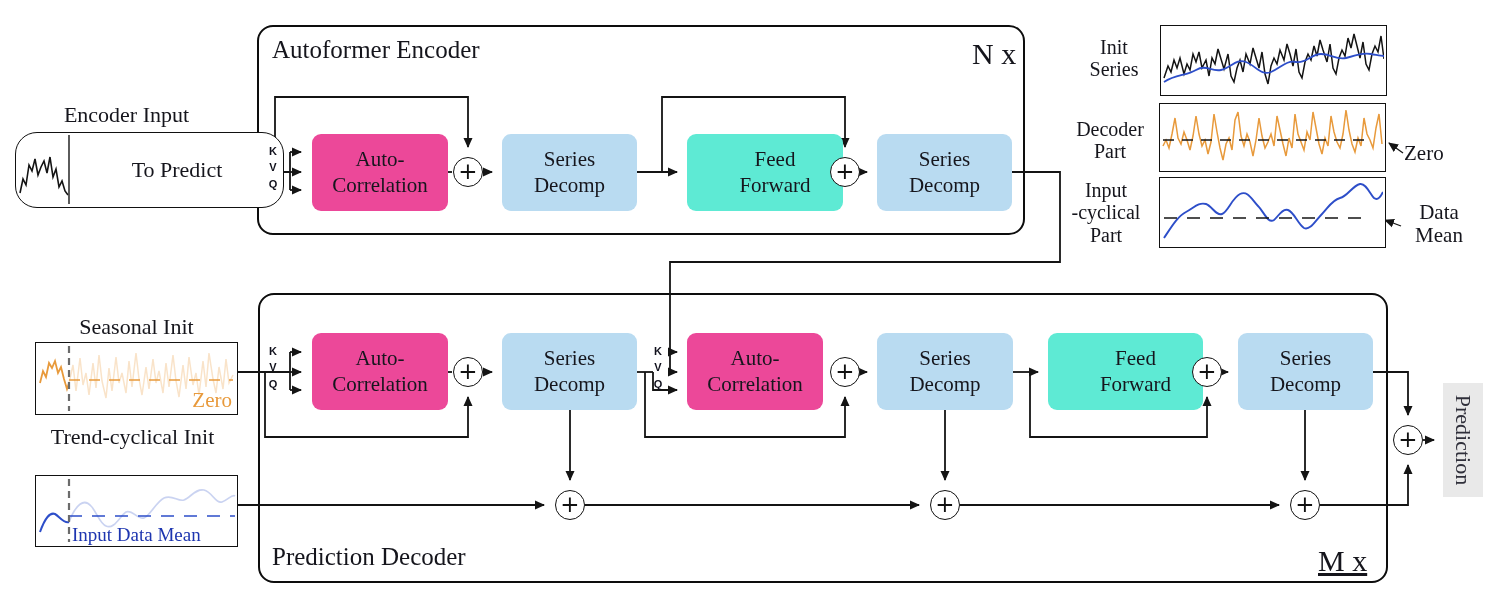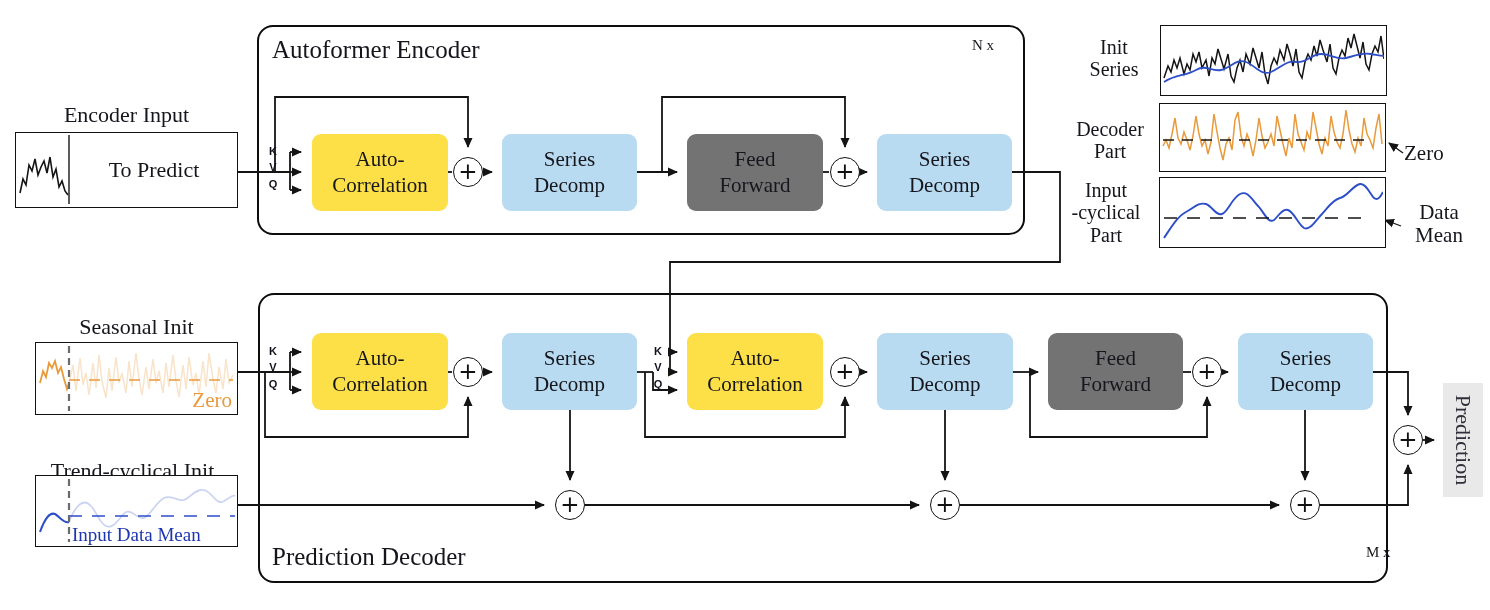--- a/index.html
+++ b/index.html
@@ -4,28 +4,28 @@
 <style>
   html,body{margin:0;padding:0;}
   body{width:1490px;height:610px;position:relative;background:#ffffff;overflow:hidden;
        font-family:"Liberation Serif",serif;color:#15151c;}
   svg{display:block;}
   #wires{position:absolute;left:0;top:0;z-index:1;}
   .outer{position:absolute;border:2.6px solid #0d0d0d;border-radius:16px;background:transparent;z-index:0;box-sizing:border-box;}
   .block{position:absolute;border-radius:9px;display:flex;flex-direction:column;align-items:center;justify-content:center;
          font-size:21px;line-height:1.22;text-align:center;color:#16161d;z-index:2;}
   .block span{display:block;}
-  .green{background:#fde047;}
+  .green{background:#ec4899;}
   .blue{background:#b9dbf1;}
-  .pink{background:#737373;}
+  .pink{background:#5eead4;padding-left:20px;}
   .plus{position:absolute;width:30px;height:30px;box-sizing:border-box;border:1.7px solid #111;border-radius:50%;
         background:#fff;display:flex;align-items:center;justify-content:center;font-size:23px;line-height:1;
         font-family:"DejaVu Sans",sans-serif;color:#111;z-index:3;padding-bottom:1px;}
   .title{position:absolute;font-size:25px;color:#15151c;z-index:2;white-space:nowrap;}
-  .repeat{position:absolute;font-size:15px;color:#15151c;z-index:2;white-space:nowrap;}
+  .repeat{position:absolute;font-size:30px;color:#15151c;z-index:2;white-space:nowrap;}
   .kvq{position:absolute;font-family:"Liberation Sans",sans-serif;font-weight:bold;font-size:11px;color:#10101c;
        width:14px;text-align:center;z-index:2;line-height:1;}
   .plotbox{position:absolute;border:1.8px solid #111;background:#fff;box-sizing:border-box;z-index:2;}
   .plotlabel{position:absolute;font-size:20px;text-align:center;line-height:1.12;color:#15151c;z-index:2;}
   .plotlabel span{display:block;}
   .caption{position:absolute;font-size:22px;text-align:center;color:#15151c;z-index:2;white-space:nowrap;}
   .ann{position:absolute;font-size:21px;color:#15151c;z-index:2;line-height:1.1;text-align:center;}
   .ann span{display:block;}
   .topredict{position:absolute;left:55px;top:0;right:0;bottom:0;display:flex;align-items:center;justify-content:center;
              font-size:22px;color:#15151c;}
@@ -96,21 +96,21 @@
     <path d="M1423,440 H1434" marker-end="url(#ah)"></path>
   </g>
 
   <g stroke="#141414" stroke-width="1.3" fill="none">
     <path d="M1403,153 L1389,143" marker-end="url(#ah)"></path>
     <path d="M1401,226 L1385,220" marker-end="url(#ah)"></path>
   </g>
 </svg>
 
 <div class="caption" style="left:15px;top:102px;width:223px;text-align:center;">Encoder Input</div>
-<div class="plotbox" style="left:15px;top:132px;width:223px;height:76px;">
+<div class="plotbox" style="left:15px;top:132px;width:269px;height:76px;border-radius:22px;">
   <svg width="220" height="73">
     <path d="M4,60 L7,46 L10,52 L13,32 L16,38 L19,26 L22,42 L25,34 L28,28 L31,40 L34,24 L37,44 L40,36 L43,54 L46,48 L49,58 L52,62" stroke="#141414" stroke-width="1.6" fill="none"></path>
     <line x1="53" y1="2" x2="53" y2="71" stroke="#333" stroke-width="1.6"></line>
   </svg>
   <div class="topredict">To Predict</div>
 </div>
 
 <div class="outer" style="left:257px;top:25px;width:768px;height:210px;"></div>
 <div class="title" style="left:272px;top:36px;">Autoformer Encoder</div>
 <div class="repeat" style="left:972px;top:37px;">N x</div>
@@ -182,34 +182,34 @@
 <div class="plotbox" style="left:35px;top:342px;width:203px;height:73px;">
   <svg width="200" height="70">
     <path d="M33,40 L37,22 L40,48 L44,15 L47,42 L50,30 L53,52 L57,20 L60,45 L63,12 L66,38 L70,55 L73,25 L76,48 L80,14 L83,40 L86,30 L90,50 L93,18 L96,44 L100,10 L103,36 L106,52 L110,24 L113,46 L117,16 L120,40 L123,28 L127,50 L130,20 L133,44 L137,12 L140,38 L143,54 L147,22 L150,46 L153,14 L157,42 L160,30 L163,52 L167,18 L170,44 L173,10 L177,36 L180,50 L183,24 L187,46 L190,16 L193,40 L197,32" stroke="#e89a3c" stroke-width="1.5" fill="none" opacity="0.28"></path>
     <path d="M4,40 L7,28 L10,34 L13,20 L16,25 L19,18 L22,30 L25,24 L28,36 L31,46 L33,40" stroke="#e89a3c" stroke-width="1.8" fill="none"></path>
     <path d="M33,37 H197" stroke="#e89a3c" stroke-width="1.7" stroke-dasharray="11 9" fill="none"></path>
     <path d="M33,3 V68" stroke="#6b6b6b" stroke-width="2.2" stroke-dasharray="7 5" fill="none"></path>
   </svg>
   <div class="zero-orange">Zero</div>
 </div>
 
-<div class="caption" style="left:20px;top:458px;width:225px;">Trend-cyclical Init</div>
+<div class="caption" style="left:20px;top:424px;width:225px;">Trend-cyclical Init</div>
 <div class="plotbox" style="left:35px;top:475px;width:203px;height:72px;">
   <svg width="200" height="69">
     <path d="M33,46 C40,28 48,22 55,30 C60,35 64,48 70,50 C78,54 84,40 90,36 C96,33 102,44 108,42 C114,40 120,26 128,22 C136,18 142,26 148,24 C154,22 160,12 168,14 C176,16 180,28 186,26 C192,24 196,18 199,20" stroke="#2d4ec9" stroke-width="1.7" fill="none" opacity="0.25"></path>
     <path d="M4,56 C9,42 14,36 19,38 C23,40 28,48 33,46" stroke="#2d4ec9" stroke-width="2" fill="none"></path>
     <path d="M33,40 H199" stroke="#2d4ec9" stroke-width="1.7" stroke-dasharray="13 10" fill="none"></path>
     <path d="M33,3 V66" stroke="#6b6b6b" stroke-width="2.2" stroke-dasharray="7 5" fill="none"></path>
   </svg>
   <div class="idm-blue">Input Data Mean</div>
 </div>
 
 <div class="outer" style="left:258px;top:293px;width:1130px;height:290px;"></div>
 <div class="title" style="left:272px;top:543px;">Prediction Decoder</div>
-<div class="repeat" style="left:1366px;top:544px;">M x</div>
+<div class="repeat" style="left:1318px;top:544px;text-decoration:underline;">M x</div>
 
 <div class="kvq" style="left:266px;top:346px;">K</div>
 <div class="kvq" style="left:266px;top:362px;">V</div>
 <div class="kvq" style="left:266px;top:379px;">Q</div>
 
 <div class="block green" style="left:312px;top:333px;width:136px;height:77px;">
   <span>Auto-</span>
   <span>Correlation</span>
 </div>
 <div class="block blue" style="left:502px;top:333px;width:135px;height:77px;">

